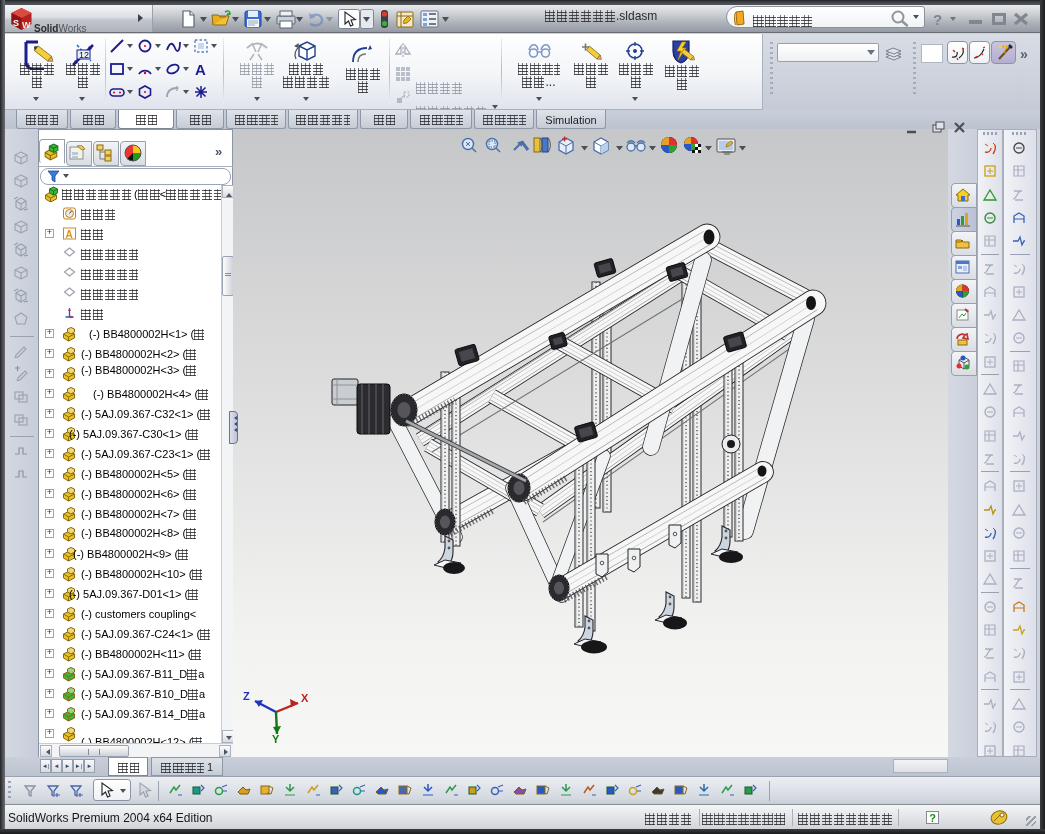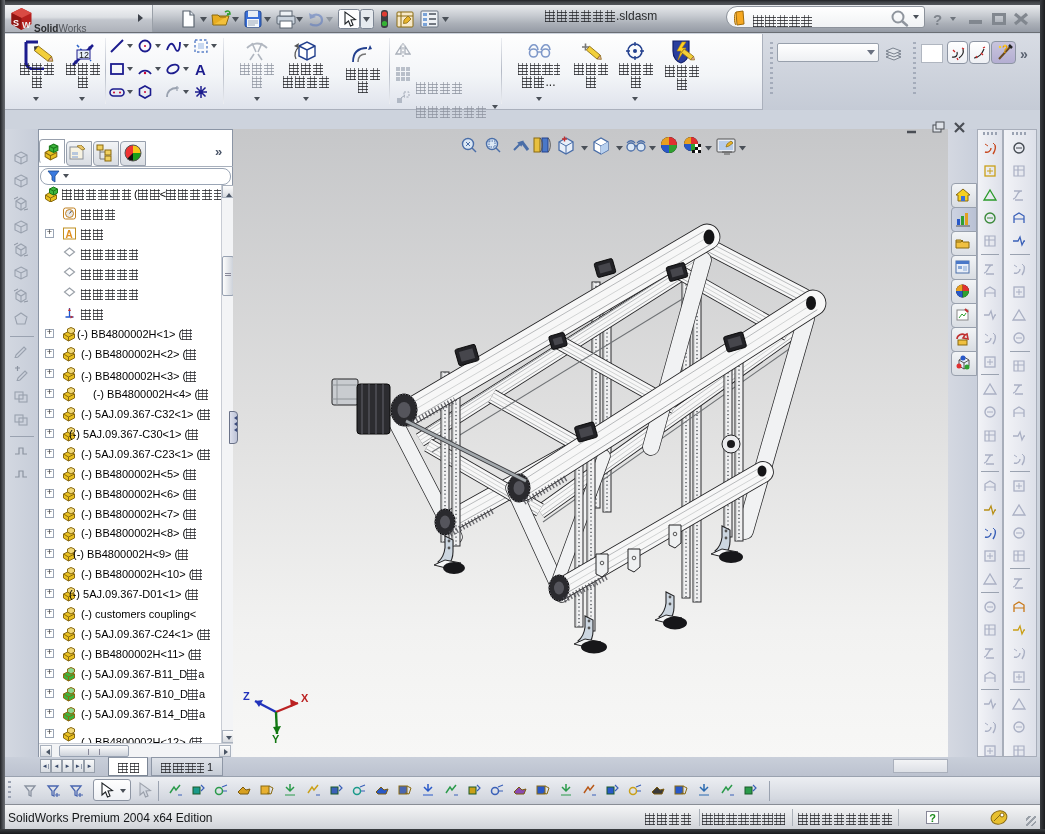--- a/index.html
+++ b/index.html
@@ -309,20 +309,32 @@
       </svg>
 <svg class="ab" style="left:991px;top:9px" width="18" height="19" viewBox="0 0 18 19">
         <path d="M3 16L14 4" stroke="#6a4a20" stroke-width="2"></path>
         <path d="M13 2l3 3" stroke="#222" stroke-width="2.5"></path>
         <text x="6" y="10" font-size="10" font-weight="bold" fill="#e8a000">?</text>
         <circle cx="4" cy="4" r="1.2" fill="#ffd024"></circle>
         <circle cx="9" cy="2.5" r="1" fill="#ffd024"></circle>
       </svg>
 <div class="ab" style="left:1015px;top:12px;font-size:14px;color:#5a6270;font-weight:bold">»</div>
 </div>
+<div class="tabrow">
+<div class="ctab" style="left:11px;width:52px"><span class="k" style="width:32px;height:10px"></span></div>
+<div class="ctab" style="left:65px;width:46px"><span class="k" style="width:21px;height:10px"></span></div>
+<div class="ctab on" style="left:113px;width:56px"><span class="k" style="width:21px;height:10px"></span></div>
+<div class="ctab" style="left:171px;width:48px"><span class="k" style="width:21px;height:10px"></span></div>
+<div class="ctab" style="left:221px;width:60px"><span class="k" style="width:43px;height:10px"></span></div>
+<div class="ctab" style="left:283px;width:70px"><span class="k" style="width:54px;height:10px"></span></div>
+<div class="ctab" style="left:355px;width:48px"><span class="k" style="width:21px;height:10px"></span></div>
+<div class="ctab" style="left:405px;width:62px"><span class="k" style="width:43px;height:10px"></span></div>
+<div class="ctab" style="left:469px;width:60px"><span class="k" style="width:43px;height:10px"></span></div>
+<div class="ctab" style="left:531px;width:70px;padding-top:4px">Simulation</div>
+</div>
 <div class="lbar">
 <svg class="ab" style="left:8px;top:21px" width="16" height="16" viewBox="0 0 16 16">
         <path d="M8 2l6 3v6l-6 3-6-3V5z M2 5l6 3 6-3 M8 8v6" fill="none" stroke="#99a1ae" stroke-width="1.1"></path>
       </svg>
 <svg class="ab" style="left:8px;top:44px" width="16" height="16" viewBox="0 0 16 16">
         <path d="M8 2l6 3v6l-6 3-6-3V5z M2 5l6 3 6-3 M8 8v6" fill="none" stroke="#99a1ae" stroke-width="1.1"></path>
       </svg>
 <svg class="ab" style="left:8px;top:67px" width="16" height="16" viewBox="0 0 16 16">
         <path d="M3 5l5-3 5 3v6l-5 3-5-3z" fill="none" stroke="#99a1ae" stroke-width="1.1"></path>
         <path d="M3 5l5 3 5-3M8 8v6" stroke="#99a1ae" stroke-width="1.1" fill="none"></path>
@@ -459,39 +471,39 @@
         </svg>
 <span class="ab" style="left:40px;top:4px"><span class="k" style="width:22px;height:11px"></span></span>
 </div>
 <div class="trow" style="top:194px">
 <span class="exp" style="left:4px;top:5px">+</span>
 <svg class="ab" style="left:21px;top:2px" width="15" height="16" viewBox="0 0 14 16">
           <path d="M1 8l5-2.5 6 2.5v4l-6 3-5-3z" fill="#e8c020" stroke="#8a6a10"></path>
           <path d="M1 8l5 3 6-3M6 11v4" fill="none" stroke="#8a6a10"></path>
           <path d="M5 3l3.5-1.5L12 3v3l-3.5 2L5 6z" fill="#f0d878" stroke="#8a6a10"></path>
         </svg>
-<span class="ab" style="left:36px;top:4px">(-) BB4800002H&lt;1&gt; (<span class="k" style="width:11px;height:11px"></span></span>
+<span class="ab" style="left:48px;top:4px">(-) BB4800002H&lt;1&gt; (<span class="k" style="width:11px;height:11px"></span></span>
 </div>
 <div class="trow" style="top:214px">
 <span class="exp" style="left:4px;top:5px">+</span>
 <svg class="ab" style="left:21px;top:2px" width="15" height="16" viewBox="0 0 14 16">
           <path d="M1 8l5-2.5 6 2.5v4l-6 3-5-3z" fill="#e8c020" stroke="#8a6a10"></path>
           <path d="M1 8l5 3 6-3M6 11v4" fill="none" stroke="#8a6a10"></path>
           <path d="M5 3l3.5-1.5L12 3v3l-3.5 2L5 6z" fill="#f0d878" stroke="#8a6a10"></path>
         </svg>
 <span class="ab" style="left:40px;top:4px">(-) BB4800002H&lt;2&gt; (<span class="k" style="width:11px;height:11px"></span></span>
 </div>
 <div class="trow" style="top:234px">
 <span class="exp" style="left:4px;top:5px">+</span>
 <svg class="ab" style="left:21px;top:2px" width="15" height="16" viewBox="0 0 14 16">
           <path d="M1 8l5-2.5 6 2.5v4l-6 3-5-3z" fill="#e8c020" stroke="#8a6a10"></path>
           <path d="M1 8l5 3 6-3M6 11v4" fill="none" stroke="#8a6a10"></path>
           <path d="M5 3l3.5-1.5L12 3v3l-3.5 2L5 6z" fill="#f0d878" stroke="#8a6a10"></path>
         </svg>
-<span class="ab" style="left:40px;top:6px">(-) BB4800002H&lt;3&gt; (<span class="k" style="width:11px;height:11px"></span></span>
+<span class="ab" style="left:40px;top:0">(-) BB4800002H&lt;3&gt; (<span class="k" style="width:11px;height:11px"></span></span>
 </div>
 <div class="trow" style="top:254px">
 <span class="exp" style="left:4px;top:5px">+</span>
 <svg class="ab" style="left:21px;top:2px" width="15" height="16" viewBox="0 0 14 16">
           <path d="M1 8l5-2.5 6 2.5v4l-6 3-5-3z" fill="#e8c020" stroke="#8a6a10"></path>
           <path d="M1 8l5 3 6-3M6 11v4" fill="none" stroke="#8a6a10"></path>
           <path d="M5 3l3.5-1.5L12 3v3l-3.5 2L5 6z" fill="#f0d878" stroke="#8a6a10"></path>
         </svg>
 <span class="ab" style="left:52px;top:4px">(-) BB4800002H&lt;4&gt; (<span class="k" style="width:11px;height:11px"></span></span>
 </div>

